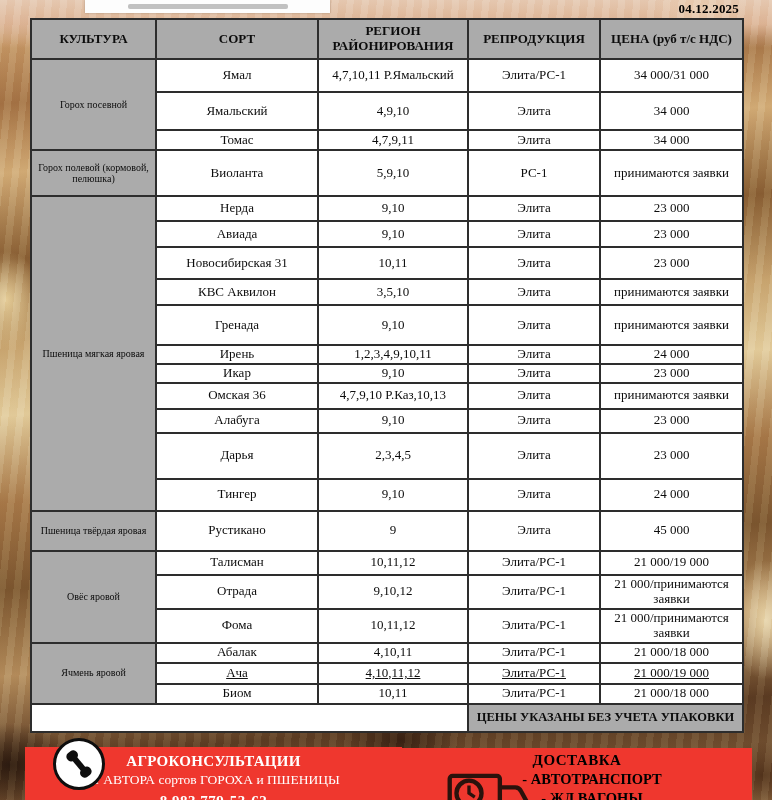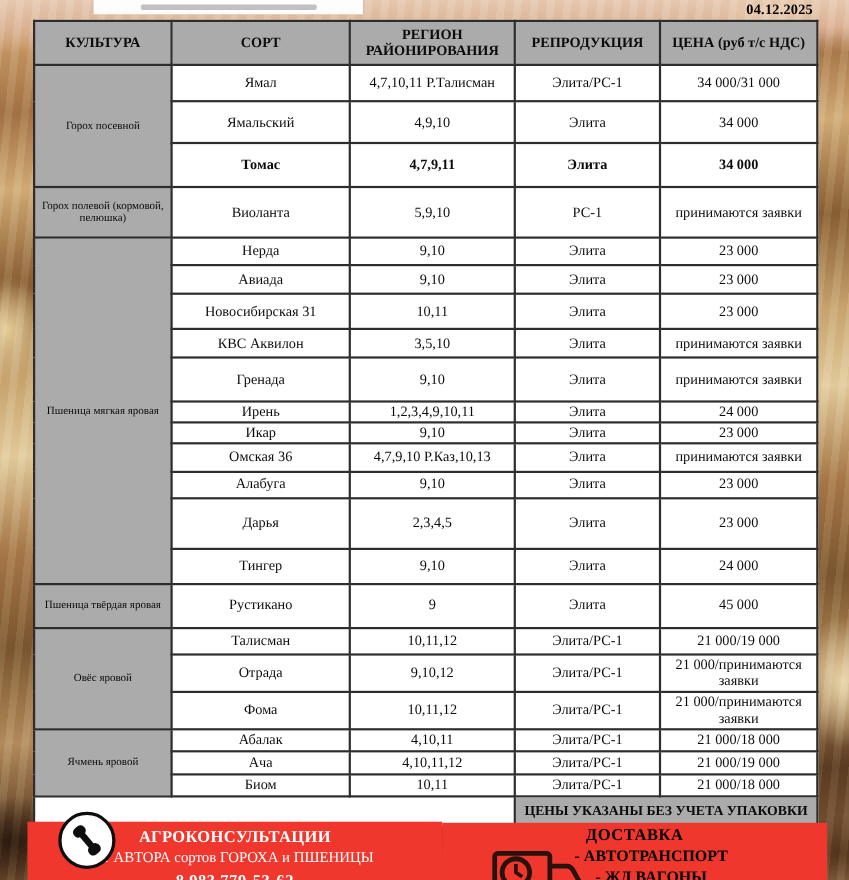--- a/index.html
+++ b/index.html
@@ -76,31 +76,31 @@
           <th>СОРТ</th>
           <th>РЕГИОН РАЙОНИРОВАНИЯ</th>
           <th>РЕПРОДУКЦИЯ</th>
           <th>ЦЕНА (руб т/с НДС)</th>
         </tr>
     </thead>
     <tbody>
         <tr style="height: 33px;">
           <td rowspan="3" class="culture">Горох посевной</td>
           <td>Ямал</td>
-          <td>4,7,10,11 Р.Талисман</td>
+          <td>4,7,10,11 Р.Ямальский</td>
           <td>Элита/РС-1</td>
           <td>34 000/31 000</td>
         </tr>
         <tr style="height: 38px;">
           <td>Ямальский</td>
           <td>4,9,10</td>
           <td>Элита</td>
           <td>34 000</td>
         </tr>
-        <tr style="height: 40px; font-weight: bold;">
+        <tr style="height: 20px;">
           <td>Томас</td>
           <td>4,7,9,11</td>
           <td>Элита</td>
           <td>34 000</td>
         </tr>
         <tr style="height: 46px;">
           <td rowspan="1" class="culture">Горох полевой (кормовой, пелюшка)</td>
           <td>Виоланта</td>
           <td>5,9,10</td>
           <td>РС-1</td>
@@ -199,21 +199,21 @@
           <td>Элита/РС-1</td>
           <td>21 000/принимаются заявки</td>
         </tr>
         <tr style="height: 20px;">
           <td rowspan="3" class="culture">Ячмень яровой</td>
           <td>Абалак</td>
           <td>4,10,11</td>
           <td>Элита/РС-1</td>
           <td>21 000/18 000</td>
         </tr>
-        <tr style="height: 21px;">
+        <tr style="height: 21px; text-decoration: underline;">
           <td>Ача</td>
           <td>4,10,11,12</td>
           <td>Элита/РС-1</td>
           <td>21 000/19 000</td>
         </tr>
         <tr style="height: 20px;">
           <td>Биом</td>
           <td>10,11</td>
           <td>Элита/РС-1</td>
           <td>21 000/18 000</td>

